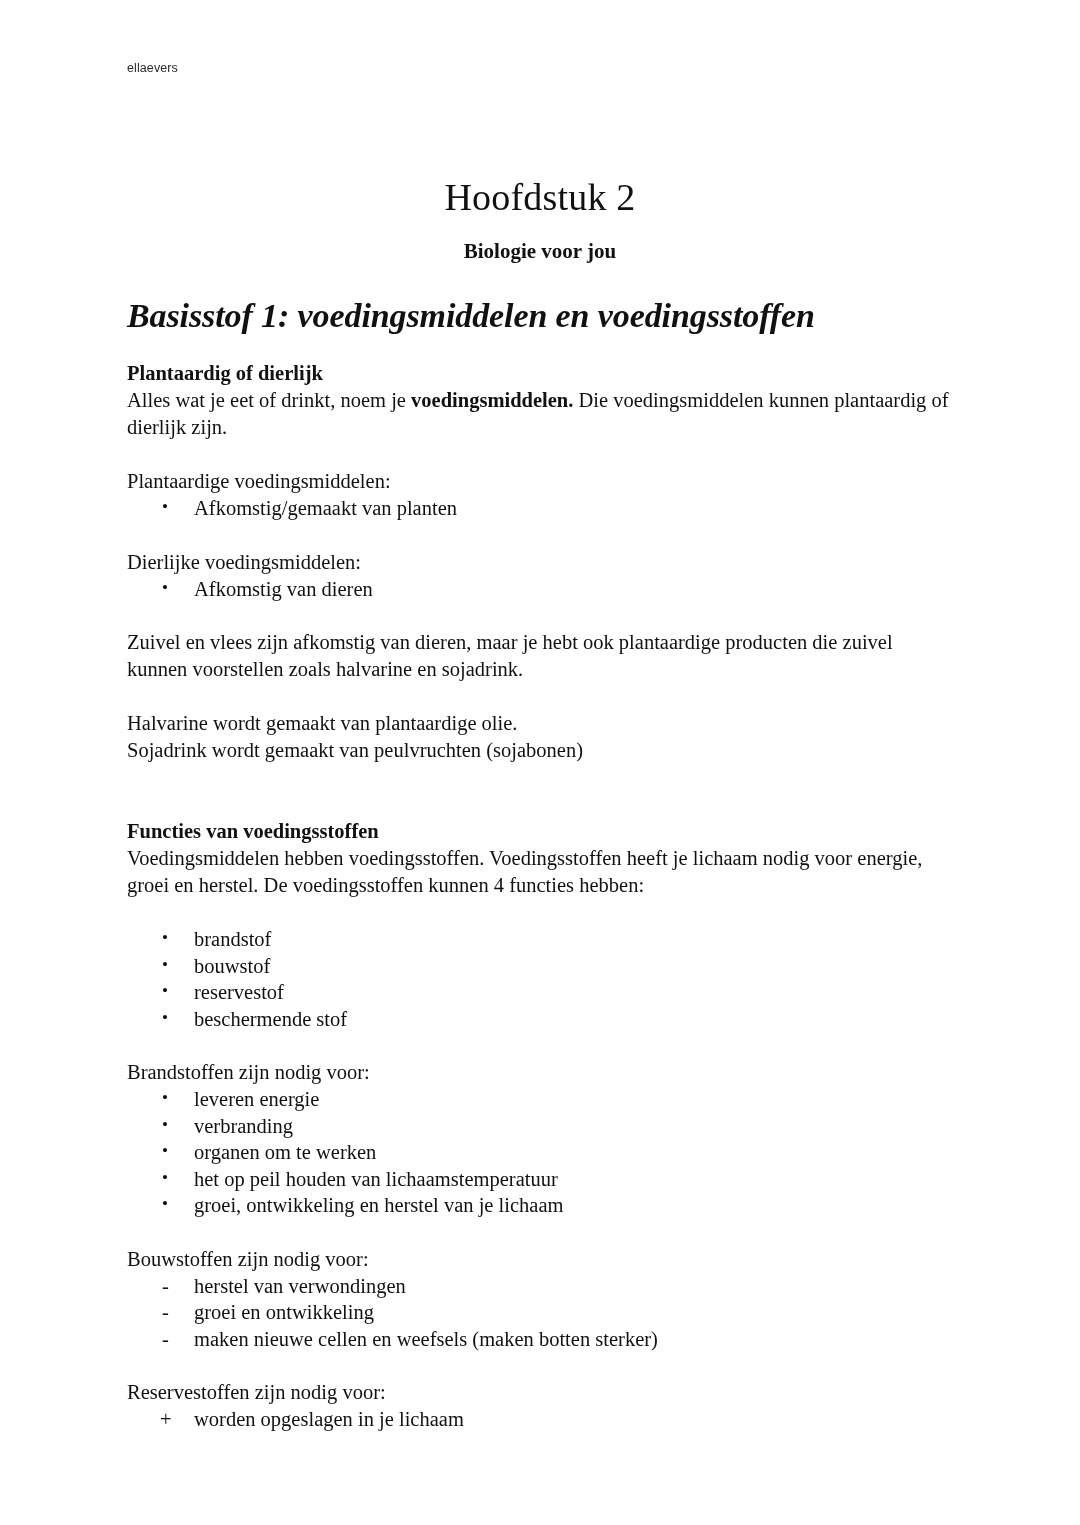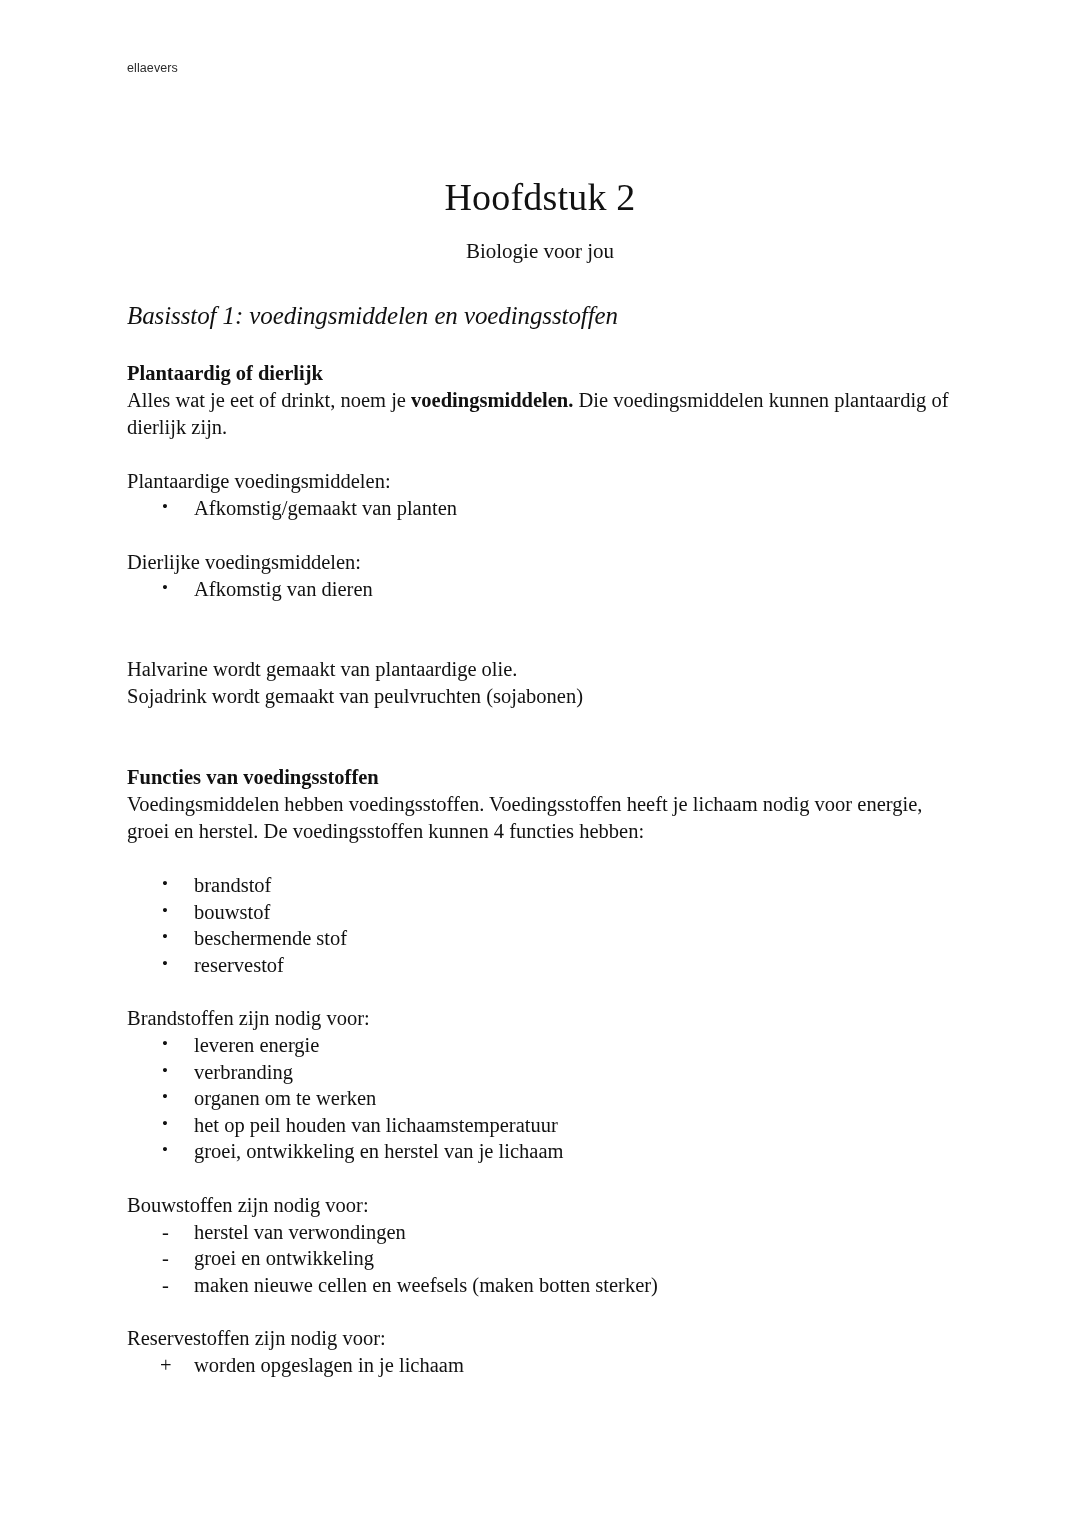--- a/index.html
+++ b/index.html
@@ -48,28 +48,28 @@
     font-size: 38px;
     font-weight: 400;
     line-height: 46px;
     margin: 0;
     letter-spacing: 0.2px;
   }
 
   .doc-subtitle {
     text-align: center;
     font-size: 21px;
-    font-weight: 400;
+    font-weight: 700;
     line-height: 26px;
     margin: 18px 0 0 0;
   }
 
   .section-heading {
-    font-size: 25px;
-    font-weight: normal;
+    font-size: 34px;
+    font-weight: bold;
     font-style: italic;
     line-height: 32px;
     margin: 36px 0 0 0;
     letter-spacing: -0.1px;
   }
 
   .sub-heading {
     font-size: 20.5px;
     font-weight: bold;
     line-height: 27px;
@@ -170,40 +170,41 @@
     <div class="blank-line"></div>
 
     <p class="body-text">Dierlijke voedingsmiddelen:</p>
 
     <ul class="marker-list">
       <li>Afkomstig van dieren</li>
     </ul>
 
     <div class="blank-line"></div>
 
+    <p class="body-text">Zuivel en vlees zijn afkomstig van dieren, maar je hebt ook plantaardige producten die zuivel kunnen voorstellen zoals halvarine en sojadrink.</p>
 
     <div class="blank-line"></div>
 
     <p class="body-text">Halvarine wordt gemaakt van plantaardige olie.</p>
 
     <p class="body-text">Sojadrink wordt gemaakt van peulvruchten (sojabonen)</p>
 
     <div class="gap-lg"></div>
 
     <h3 class="sub-heading">Functies van voedingsstoffen</h3>
 
     <p class="body-text">Voedingsmiddelen hebben voedingsstoffen. Voedingsstoffen heeft je lichaam nodig voor energie, groei en herstel. De voedingsstoffen kunnen 4 functies hebben:</p>
 
     <div class="blank-line"></div>
 
     <ul class="marker-list">
       <li>brandstof</li>
       <li>bouwstof</li>
+      <li>reservestof</li>
       <li>beschermende stof</li>
-      <li>reservestof</li>
     </ul>
 
     <div class="blank-line"></div>
 
     <p class="body-text">Brandstoffen zijn nodig voor:</p>
 
     <ul class="marker-list">
       <li>leveren energie</li>
       <li>verbranding</li>
       <li>organen om te werken</li>

